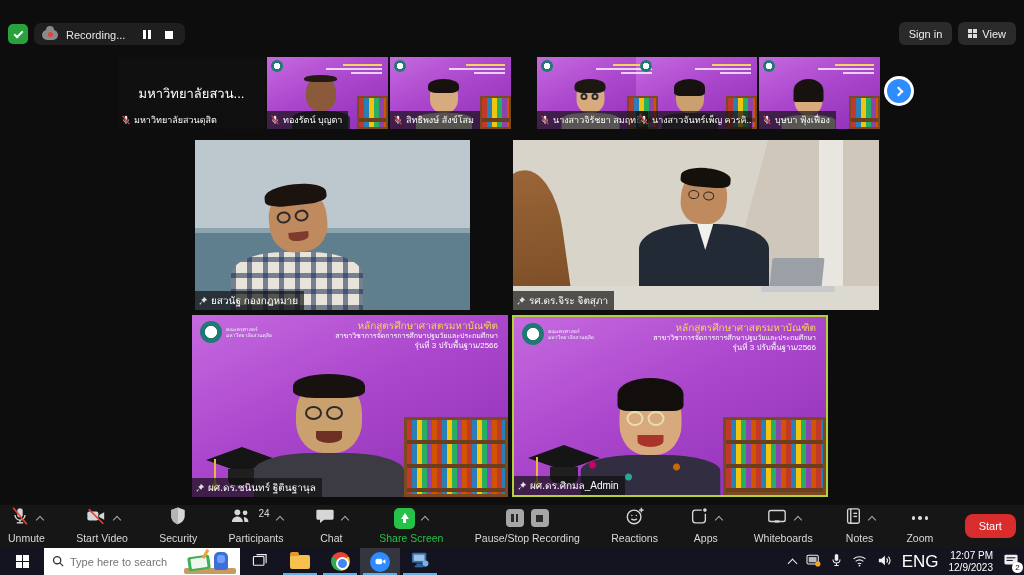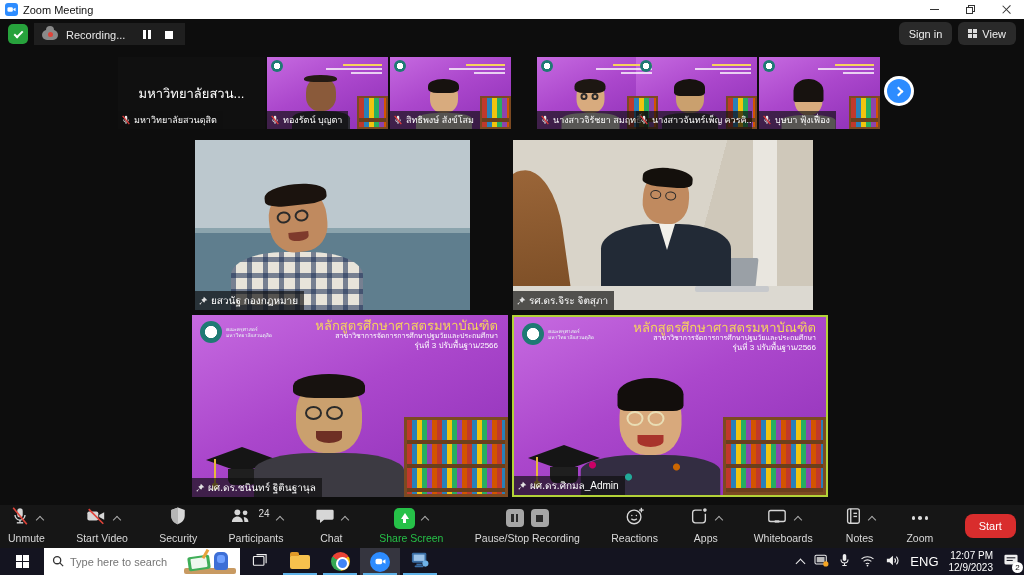--- a/index.html
+++ b/index.html
@@ -21,21 +21,21 @@
   .glyph-restore i.a{left:2px;top:-1px}
   .glyph-close{position:relative;width:9px;height:9px}
   .glyph-close::before,.glyph-close::after{content:"";position:absolute;left:4px;top:-1px;width:1.4px;height:11px;background:#333}
   .glyph-close::before{transform:rotate(45deg)}
   .glyph-close::after{transform:rotate(-45deg)}
 
   
   .rec-group{position:absolute;top:23px;left:8px;display:flex;align-items:center;gap:6px;z-index:20}
   .shield-ok{width:20px;height:20px;border-radius:5px;background:#27a23c;display:flex;align-items:center;justify-content:center}
   .check{width:9px;height:5px;border-left:2px solid #fff;border-bottom:2px solid #fff;transform:rotate(-45deg);margin-top:-2px}
-  .rec-pill{display:flex;align-items:center;gap:8px;background:#1f1f1f;border-radius:0;height:22px;padding:1px 12px 0 8px;cursor:default}
+  .rec-pill{display:flex;align-items:center;gap:8px;background:#1f1f1f;border-radius:7px;height:22px;padding:1px 12px 0 8px;cursor:default}
   .rec-pill .lbl{color:#e8e8e8;font-size:11px}
   .cloud{position:relative;width:16px;height:10px;background:#8a8a8a;border-radius:6px}
   .cloud::before{content:"";position:absolute;top:-4px;left:4px;width:8px;height:8px;background:#8a8a8a;border-radius:50%}
   .cloud::after{content:"";position:absolute;top:2px;left:6px;width:5px;height:5px;background:#e0443a;border-radius:50%}
   .btn-pause{display:flex;gap:2.5px;margin-left:10px;cursor:pointer}
   .btn-pause i{width:2.5px;height:9px;background:#fff;display:block}
   .btn-stop{width:8px;height:8px;background:#fff;margin-left:6px;cursor:pointer}
   .top-right{position:absolute;top:22px;right:8px;display:flex;gap:6px;z-index:20}
   .tr-btn{display:flex;align-items:center;gap:5px;background:#2a2a2a;border-radius:6px;height:23px;padding:0 10px;color:#eee;font-size:11px;cursor:pointer}
   .grid-ico{display:grid;grid-template-columns:4px 4px;grid-template-rows:4px 4px;gap:1px}
@@ -48,21 +48,21 @@
   .gallery .name-label span{font-size:10px}
   .center-name{position:absolute;inset:0;display:flex;align-items:center;justify-content:center;color:#fff;font-size:13px;z-index:2}
 
   
   .vbg{position:absolute;inset:0;background:linear-gradient(155deg,#c66ae0 0%,#ab47cc 45%,#8d2fb6 100%)}
   .vbg-logo{position:absolute;top:6px;left:8px;display:flex;align-items:center;gap:4px;z-index:3}
   .logo-circle{width:22px;height:22px;border-radius:50%;background:radial-gradient(circle,#ffffff 0 38%,#1f7a74 40% 100%)}
   .logo-lines{display:flex;flex-direction:column}
   .logo-lines span{font-size:5px;line-height:6px;color:#eafaf5}
   .vbg-header{position:absolute;top:6px;right:10px;text-align:right;z-index:3}
-  .vh1{color:#f6d35c;font-size:13px;line-height:10px}
+  .vh1{color:#f6d35c;font-size:10px;line-height:10px}
   .vh2{color:#fff;font-size:7px;line-height:9px}
   .vh3{color:#fff;font-size:8px;line-height:11px}
   .bookshelf{position:absolute;right:0;bottom:0;width:33%;height:44%;border:3px solid #7c4a22;background:
     repeating-linear-gradient(180deg,rgba(0,0,0,0) 0 20px,#6b3f1d 20px 24px),
     repeating-linear-gradient(90deg,#c0392b 0 5px,#2980b9 5px 10px,#f1c40f 10px 15px,#27ae60 15px 20px,#8e44ad 20px 25px,#d35400 25px 30px);z-index:2}
   .gradcap{position:absolute;left:8px;bottom:2px;width:84px;height:52px;z-index:4}
   .cap-top{position:absolute;left:6px;top:4px;width:72px;height:34px;background:#151515;clip-path:polygon(50% 0,100% 38%,50% 76%,0 38%)}
   .cap-base{position:absolute;left:28px;top:26px;width:28px;height:16px;background:#1f1f1f;border-radius:0 0 6px 6px}
   .tassel{position:absolute;left:14px;top:16px;width:2px;height:26px;background:#e8b93c}
   .tassel::after{content:"";position:absolute;left:-2px;bottom:-5px;width:6px;height:7px;background:#e8b93c;border-radius:2px}
@@ -131,53 +131,30 @@
   .appcell.running::after{content:"";position:absolute;left:3px;right:3px;bottom:0;height:2px;background:#5fb2e8}
   .appcell.active{background:rgba(255,255,255,.14)}
   .folder{position:relative;width:20px;height:14px;background:#f6c14d;border-radius:2px}
   .folder::before{content:"";position:absolute;top:-3px;left:0;width:9px;height:4px;background:#e09a28;border-radius:2px 2px 0 0}
   .chrome{position:relative;width:19px;height:19px;border-radius:50%;background:conic-gradient(from -60deg,#ea4335 0 120deg,#fbbc05 120deg 240deg,#34a853 240deg 360deg)}
   .chrome::after{content:"";position:absolute;left:5px;top:5px;width:9px;height:9px;border-radius:50%;background:#4285f4;border:2px solid #fff}
   .zoomapp{width:20px;height:20px;border-radius:50%;background:#2d8cff;display:flex;align-items:center;justify-content:center}
   .tray{margin-left:auto;display:flex;align-items:stretch}
   .tray .tb-cell{padding:0 5px}
   .chev-tray{width:7px;height:7px;border-left:1.6px solid #eee;border-top:1.6px solid #eee;transform:rotate(45deg);margin-top:3px}
-  .lang{color:#fff;font-size:13px}
+  .lang{color:#fff;font-size:17px}
   .clock{display:flex;flex-direction:column;align-items:flex-end;justify-content:center;color:#fff;font-size:10px;line-height:12px;padding:0 7px}
   .notif{position:relative}
   .notif .nbadge{position:absolute;right:1px;bottom:2px;width:11px;height:11px;border-radius:50%;background:#fff;color:#111;font-size:8px;display:flex;align-items:center;justify-content:center}
 </style>
 </head>
 <body>
 
 <div class="screen">
 
-  <div class="titlebar">
-    <div class="app-logo">
-      <svg width="9" height="9" viewBox="0 0 20 20">
-          <rect x="1" y="5" width="12" height="10" rx="3" fill="#fff"></rect>
-          <path d="M14 9l5-3v8l-5-3z" fill="#fff"></path>
-        </svg>
-    </div>
-    <span class="title-text">Zoom Meeting</span>
-    <div class="win-controls">
-      <div class="win-btn">
-          <i class="glyph-min"></i>
-        </div>
-      <div class="win-btn">
-          <span class="glyph-restore">
-            <i class="a"></i>
-            <i class="b"></i>
-          </span>
-        </div>
-      <div class="win-btn">
-          <span class="glyph-close"></span>
-        </div>
-    </div>
-  </div>
 
   <div class="rec-group">
     <div class="shield-ok">
         <i class="check"></i>
       </div>
     <div class="rec-pill">
       <span class="cloud"></span>
       <span class="lbl">Recording...</span>
       <span class="btn-pause">
           <i></i>
@@ -398,21 +375,21 @@
     <div class="name-label">
       <span class="pin-ico">
           <svg width="10" height="10" viewBox="0 0 12 12">
             <path d="M7 .8l4.2 4.2-2.2.5L7.4 8 5.6 6.2 2.6 10.4l-1-1L5.8 6.4 4 4.6l2.5-1.6z" fill="#e2e2e2"></path>
           </svg>
         </span>
       <span>ยสวนัฐ กองกฎหมาย</span>
     </div>
   </div>
 
-  <div class="tile gallery" style="left:513px;top:140px;width:300px;height:170px">
+  <div class="tile gallery" style="left:513px;top:140px;width:366px;height:170px">
     <div style="position:absolute;inset:0;background:linear-gradient(105deg,#d9d4c9 0 62%,#cfc8ba 62% 100%)"></div>
     <div style="position:absolute;right:36px;top:0;width:24px;height:100%;background:#e9e6df"></div>
     <div style="position:absolute;left:-14px;bottom:10px;width:64px;height:130px;background:linear-gradient(#9a6538,#7c4e26);border-radius:48% 48% 6px 6px;transform:rotate(-8deg)"></div>
     <div class="person" style="left:58%;bottom:24px;transform:translateX(-50%)">
       <div class="p-head" style="width:46px;height:52px;background:#c08a5f;transform:rotate(5deg)">
         <div class="p-hair" style="height:36%;background:#14100c"></div>
         <div class="p-glasses" style="left:7px;top:19px">
             <i style="width:11px;height:9px;border-width:1.5px"></i>
             <i style="width:11px;height:9px;border-width:1.5px"></i>
           </div>

